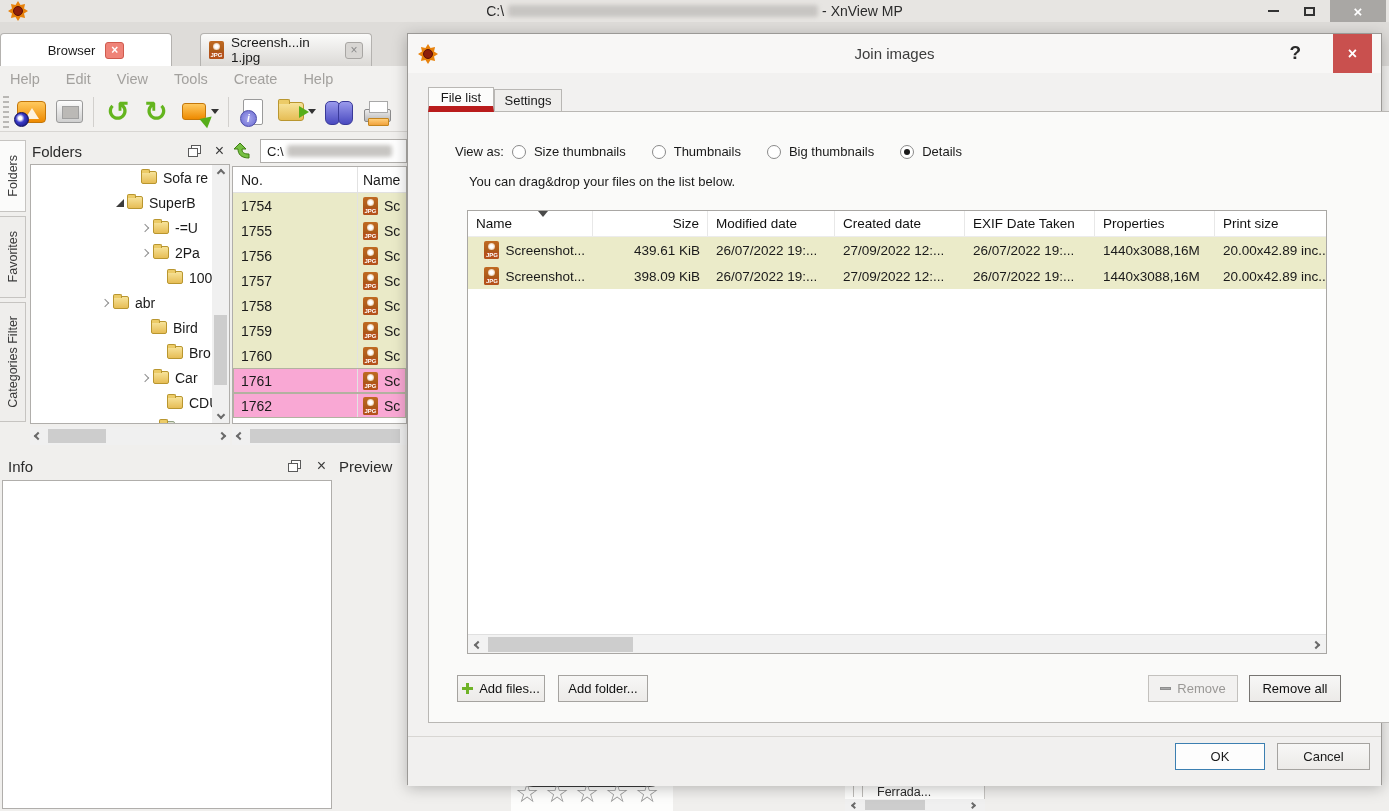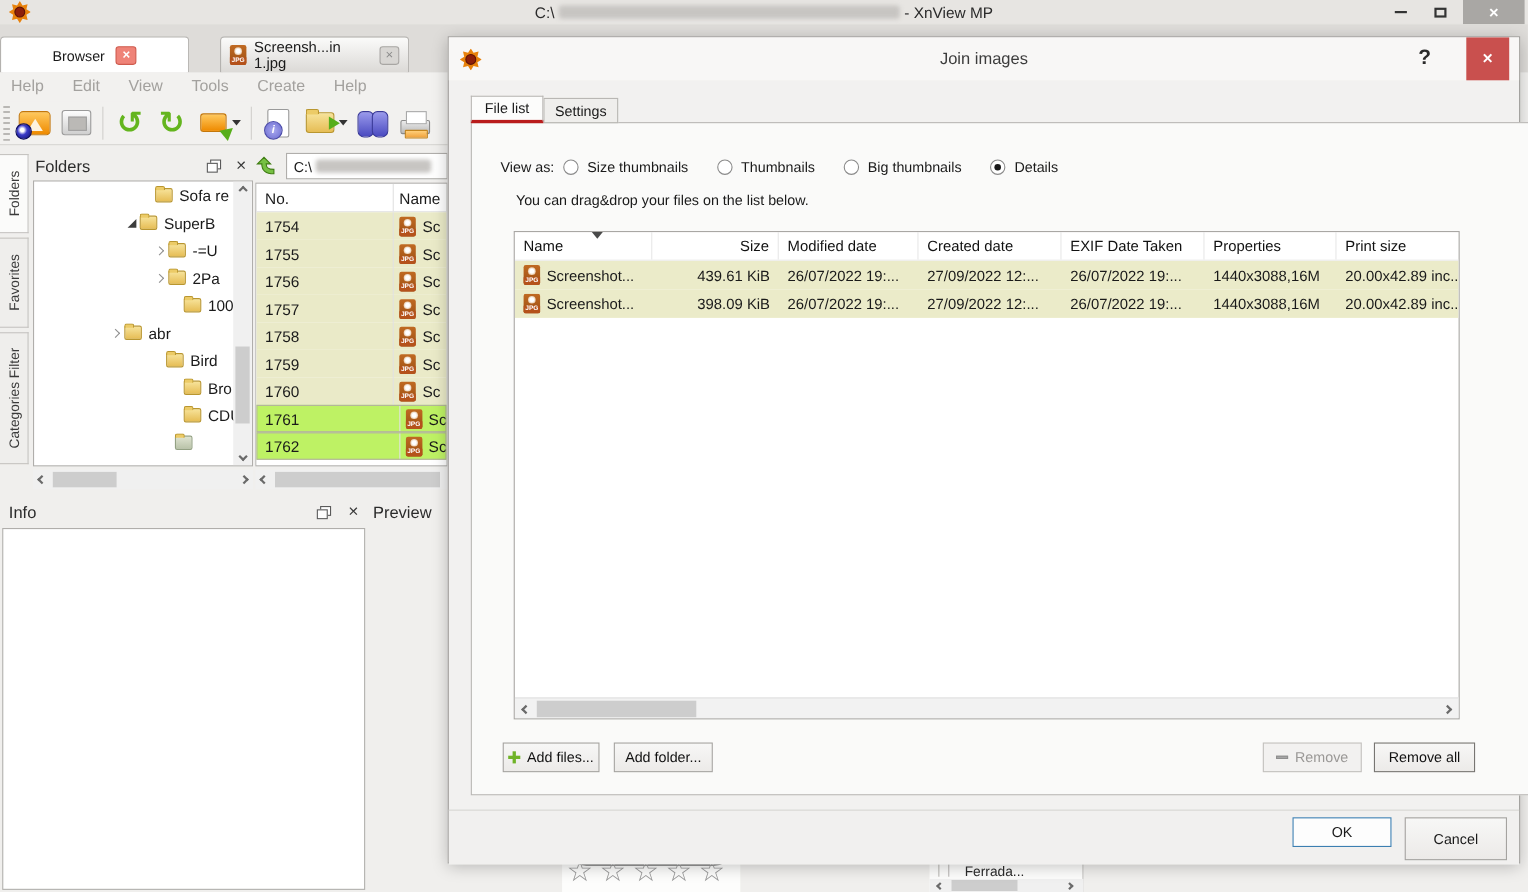--- a/index.html
+++ b/index.html
@@ -99,21 +99,21 @@
   .chev.down { border-right-width:2px; border-bottom-width:2px; transform:rotate(45deg); }
   .sb-btn { position:absolute; display:flex; align-items:center; justify-content:center; }
 
   #browser-pane { left:232px; top:138px; width:175px; height:309px; overflow:hidden; }
   #addr-row { position:absolute; left:0; top:0; width:175px; height:26px; display:flex; align-items:center; }
   #addr-input { position:absolute; left:28px; top:1px; width:147px; height:24px; background:#fff; border:1px solid #b0aeab; display:flex; align-items:center; padding-left:6px; gap:3px; font-size:13px; }
   #file-list { position:absolute; left:0; top:28px; width:175px; height:258px; background:#fff; border:1px solid #b0aeab; overflow:hidden; }
   .fl-header { height:26px; display:flex; align-items:center; border-bottom:1px solid #e2e2e2; font-size:14px; }
   .fl-row { height:25px; display:flex; align-items:center; font-size:14px; }
   .fl-row.hl { background:#eaeac8; }
-  .fl-row.sel { background:#bef264; outline:1px solid #b3b1a0; outline-offset:-1px;justify-content:space-between; }
+  .fl-row.sel { background:#f9a8d4; outline:1px solid #b3b1a0; outline-offset:-1px; }
   .fl-no { width:124px; padding-left:8px; flex:0 0 124px; }
   .fl-name { display:flex; align-items:center; gap:6px; border-left:1px solid #e2e2e2; padding-left:5px; height:100%; }
 
   #info-panel { left:0; top:452px; width:334px; height:359px; }
   #info-header { height:28px; padding:0 8px; }
   #info-body { position:absolute; left:2px; top:28px; width:330px; height:329px; background:#fff; border:1px solid #b0aeab; }
   #preview-panel { left:339px; top:452px; width:68px; height:28px; overflow:hidden; }
 
   
   #bottom-strip { left:407px; top:785px; width:982px; height:26px; background:#f0efed; overflow:hidden; }
@@ -125,53 +125,53 @@
   #ferrada-label { position:absolute; left:32px; top:0; font-size:12.5px; color:#2b2b2b; }
   #ferrada-sb { position:absolute; left:0px; top:14px; width:140px; height:12px; background:#f0f0f0; }
 
   
   #dialog { left:407px; top:33px; width:975px; height:752px; background:#f2f1f0; border:1px solid #9b9996; box-shadow:0 3px 14px rgba(0,0,0,.25); }
   #dlg-titlebar { position:absolute; left:0; top:0; width:100%; height:39px; background:#f8f7f6; display:flex; align-items:center; }
   #dlg-title { position:absolute; left:0; right:0; text-align:center; font-size:15px; color:#3c3c3c; }
   #dlg-help { position:absolute; right:80px; top:8px; font-size:19px; font-weight:bold; color:#2a2a2a; }
   #dlg-close { position:absolute; right:9px; top:0; width:39px; height:39px; background:#c9504e; color:#fff; font-size:16px; font-weight:bold; display:flex; align-items:center; justify-content:center; }
   .dlg-tab { position:absolute; top:53px; height:25px; display:flex; align-items:center; justify-content:center; font-size:13px; border:1px solid #b9b7b4; }
-  #dlg-tab-filelist { left:20px; width:66px; background:#fcfcfb; border-bottom:3px solid #b91c1c; z-index:3; }
+  #dlg-tab-filelist { left:20px; width:66px; background:#fcfcfb; border-bottom:6px solid #b91c1c; z-index:3; }
   #dlg-tab-settings { left:86px; width:68px; height:23px; top:55px; background:#efeeec; z-index:2; }
   #dlg-panel { position:absolute; left:20px; top:77px; width:1023px; height:612px; background:#fafaf9; border:1px solid #b9b7b4; }
 
   #viewas-row { position:absolute; left:26px; top:32px; display:flex; align-items:center; gap:8px; font-size:13px; }
   .radio { width:14px; height:14px; border-radius:50%; border:1px solid #8a8a8a; background:#fff; position:relative; flex:0 0 14px; }
   .radio.sel::after { content:""; position:absolute; left:3px; top:3px; width:6px; height:6px; border-radius:50%; background:#1a1a1a; }
   .radio-lbl { margin-right:18px; }
   #dragdrop-hint { position:absolute; left:26px; top:62px; font-size:13px;margin-left:14px; }
 
   #dlg-table { position:absolute; left:38px; top:98px; width:860px; height:444px; background:#fff; border:1px solid #a9a7a4; overflow:hidden; }
   .dt-header { display:flex; height:26px; border-bottom:1px solid #ececec; align-items:stretch; font-size:13.5px; color:#111; position:relative; }
   .dt-hcell { display:flex; align-items:center; padding:0 8px; border-right:1px solid #e8e8e8; }
   .dt-row { display:flex; height:26px; align-items:center; background:#ebebc9; font-size:13.5px; }
   .dt-cell { padding:0 8px; white-space:nowrap; overflow:hidden; }
   .w-name{width:125px;flex:0 0 125px;} .w-size{width:115px;flex:0 0 115px;text-align:right;justify-content:flex-end;}
   .w-mod{width:127px;flex:0 0 127px;} .w-crt{width:130px;flex:0 0 130px;} .w-exif{width:130px;flex:0 0 130px;}
   .w-prop{width:120px;flex:0 0 120px;} .w-print{width:113px;flex:0 0 113px;}
-  .dt-name-inner { display:flex; align-items:center; gap:6px; }
+  .dt-name-inner { display:flex; align-items:center; gap:6px;justify-content:flex-end; }
   #sort-indicator { position:absolute; left:70px; top:0px; width:0; height:0; border-left:5px solid transparent; border-right:5px solid transparent; border-top:6px solid #4a4a4a; }
   #dlg-table-sb { position:absolute; left:0; bottom:0; width:858px; height:19px; background:#f2f2f2; border-top:1px solid #e0e0e0; }
 
   .dlg-btn { position:absolute; height:27px; background:linear-gradient(#f7f7f6,#eceae8); border:1px solid #a5a3a0; display:flex; align-items:center; justify-content:center; gap:6px; font-size:13px; color:#111; }
   .plus-ico { position:relative; width:11px; height:11px; }
   .plus-ico::before { content:""; position:absolute; left:0; top:4px; width:11px; height:3px; background:#6fb327; }
   .plus-ico::after { content:""; position:absolute; left:4px; top:0; width:3px; height:11px; background:#6fb327; }
   .minus-ico { width:11px; height:3px; background:#a8a8a8; border:1px solid #8f8f8f; }
   #btn-remove { color:#9a9896; background:#f2f1f0; border-color:#c3c1be; }
   #btn-remove-all { border-color:#777572; }
 
   #dlg-footer { position:absolute; left:0; top:702px; width:100%; height:50px; background:#f1f0ef; border-top:1px solid #d8d6d3; }
   #btn-ok { position:absolute; left:767px; top:6px; width:90px; height:27px; background:#fdfdfd; border:1px solid #3c7fb1; display:flex; align-items:center; justify-content:center; font-size:13px; }
-  #btn-cancel { position:absolute; left:869px; top:6px; width:93px; height:39px; background:linear-gradient(#f7f7f6,#eceae8); border:1px solid #a5a3a0; display:flex; align-items:center; justify-content:center; font-size:13px; }
+  #btn-cancel { position:absolute; left:869px; top:6px; width:93px; height:27px; background:linear-gradient(#f7f7f6,#eceae8); border:1px solid #a5a3a0; display:flex; align-items:center; justify-content:center; font-size:13px; }
 
   .up-arrow-svg { width:20px; height:20px; }
 </style>
 </head>
 <body>
 
 <div id="app">
 
   <div id="titlebar" class="abs">
     <div class="xn-logo" style="position:absolute;left:8px;top:1px">
@@ -305,20 +305,25 @@
         </div>
       <div class="tree-item" style="padding-left:106px">
           <span class="exp"></span>
           <span class="folder-icon"></span>
           <span>Bird</span>
         </div>
       <div class="tree-item" style="padding-left:122px">
           <span class="exp"></span>
           <span class="folder-icon"></span>
           <span>Bro</span>
+        </div>
+      <div class="tree-item" style="padding-left:108px">
+          <span class="exp closed"></span>
+          <span class="folder-icon"></span>
+          <span>Car</span>
         </div>
       <div class="tree-item" style="padding-left:122px">
           <span class="exp"></span>
           <span class="folder-icon"></span>
           <span>CDU</span>
         </div>
       <div class="tree-item" style="padding-left:114px">
           <span class="exp"></span>
           <span class="folder-icon ghost"></span>
         </div>

